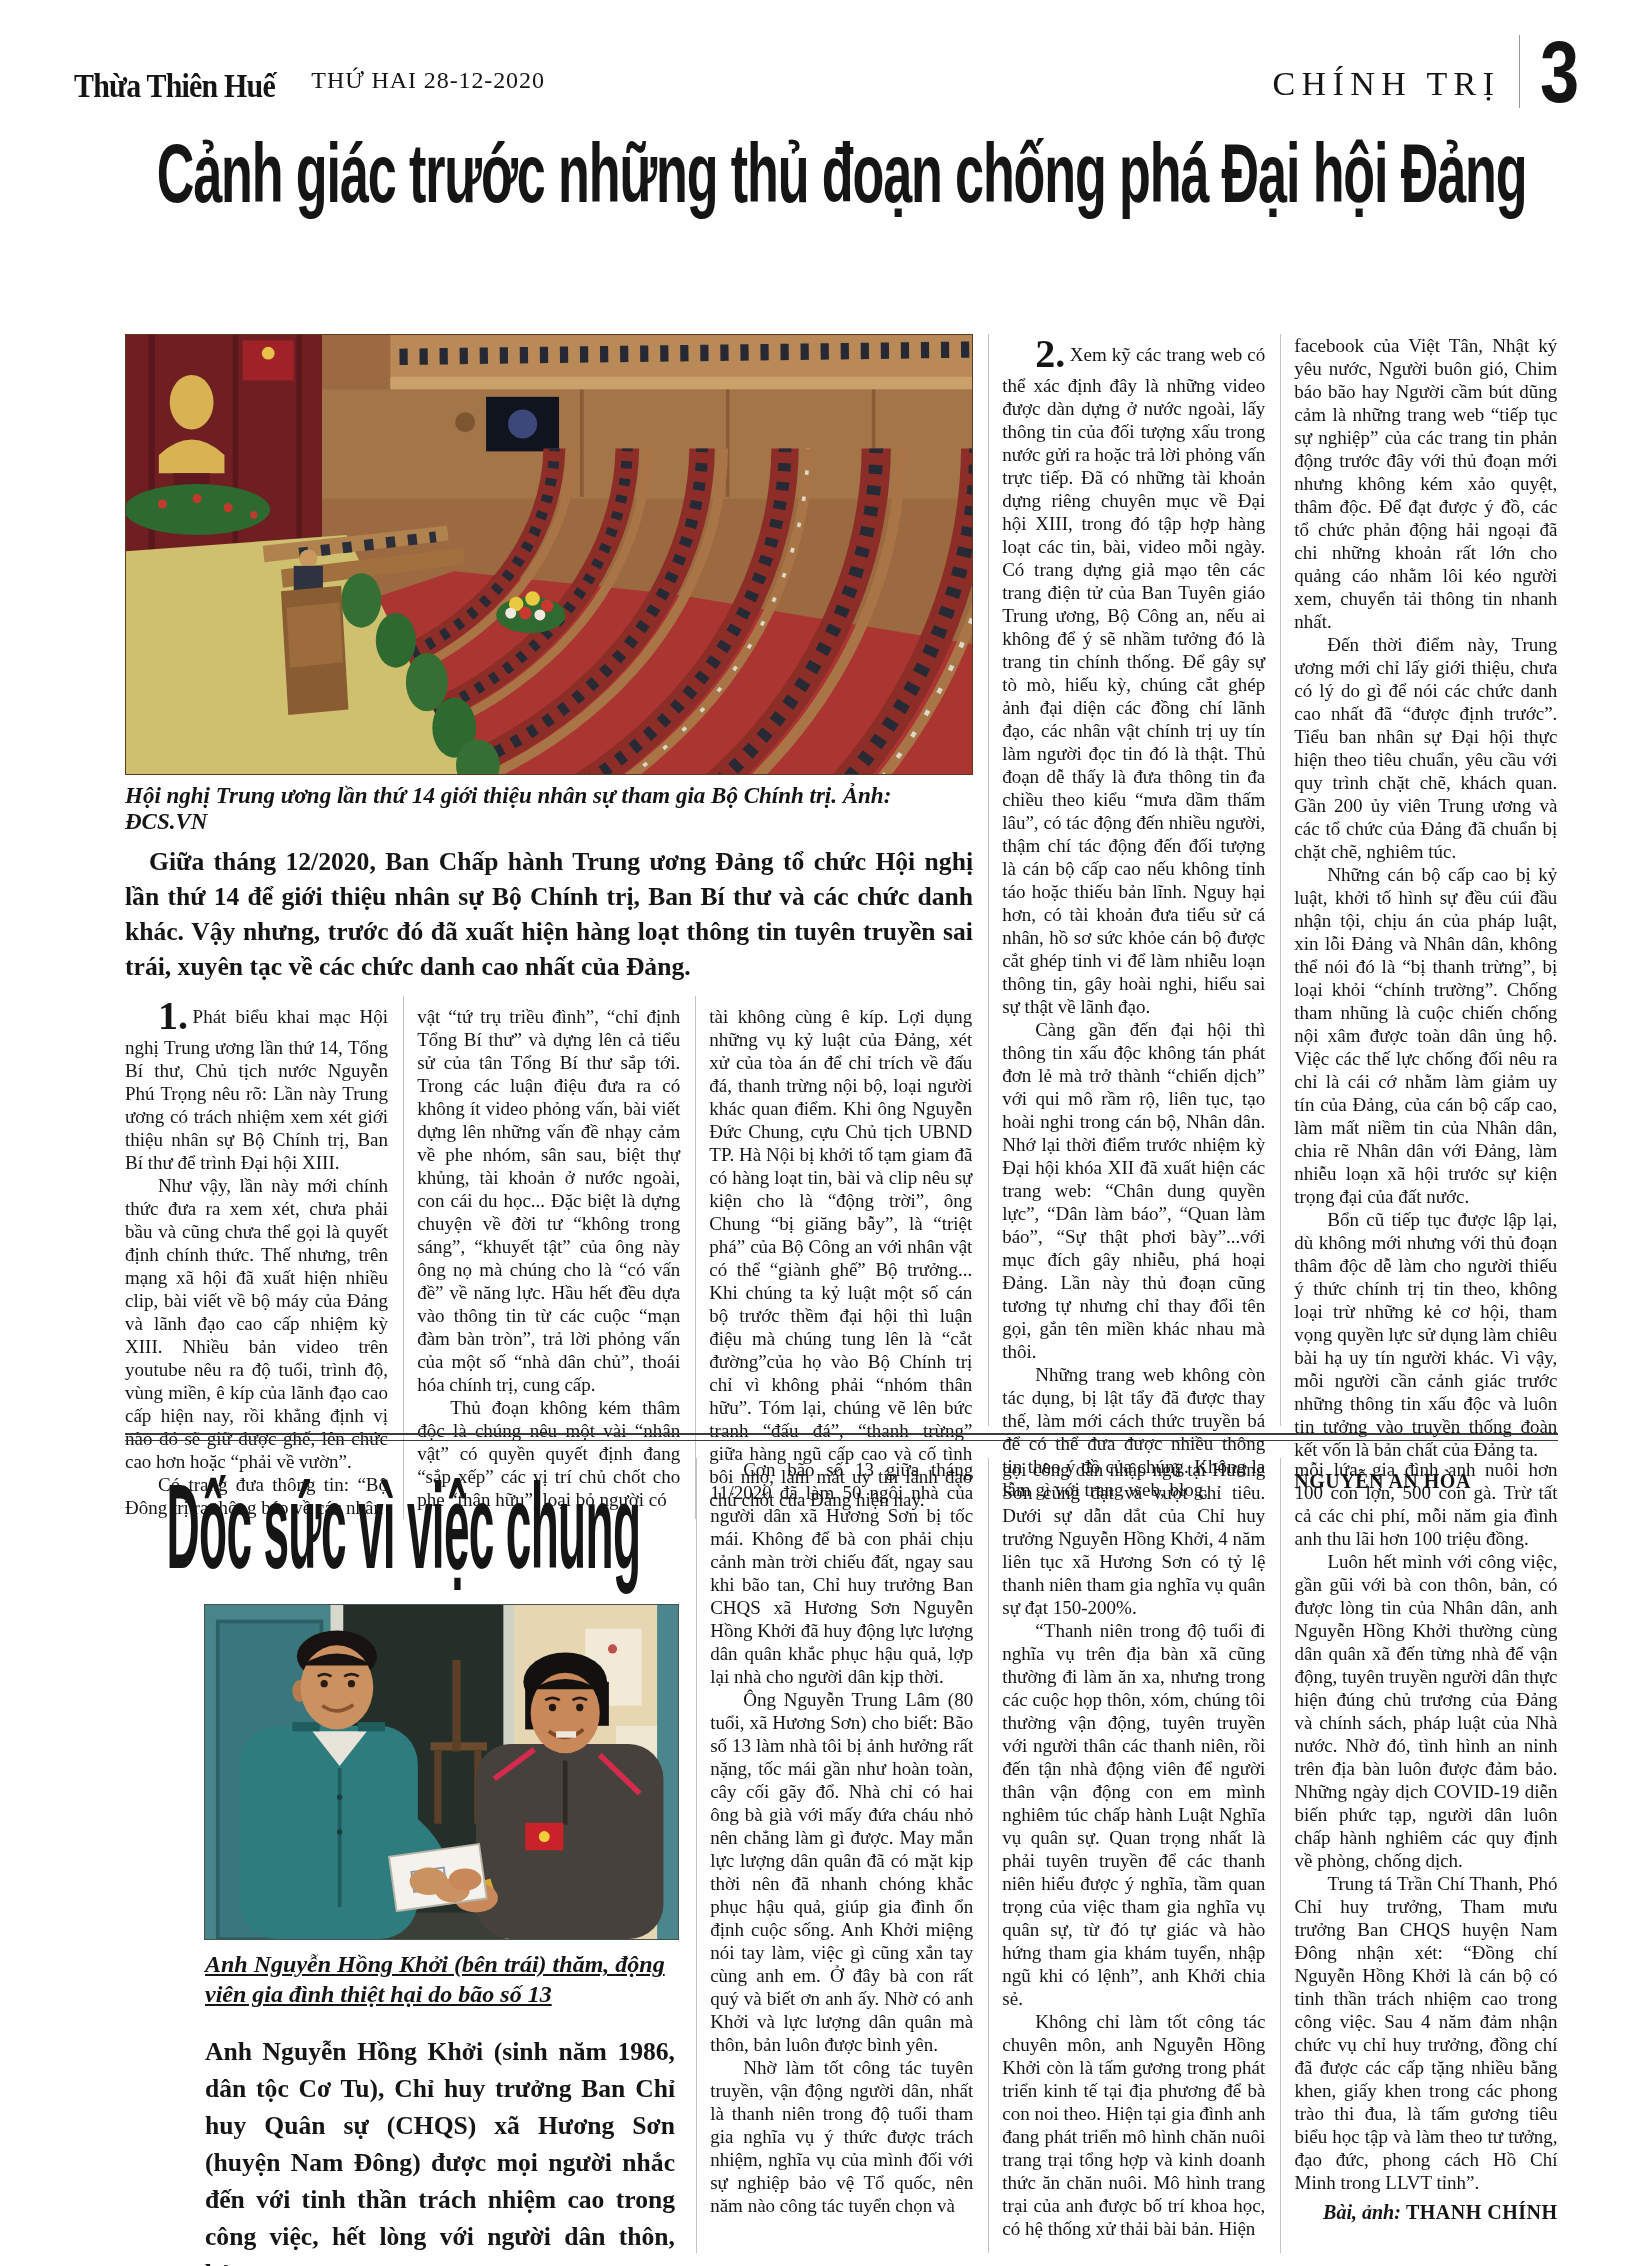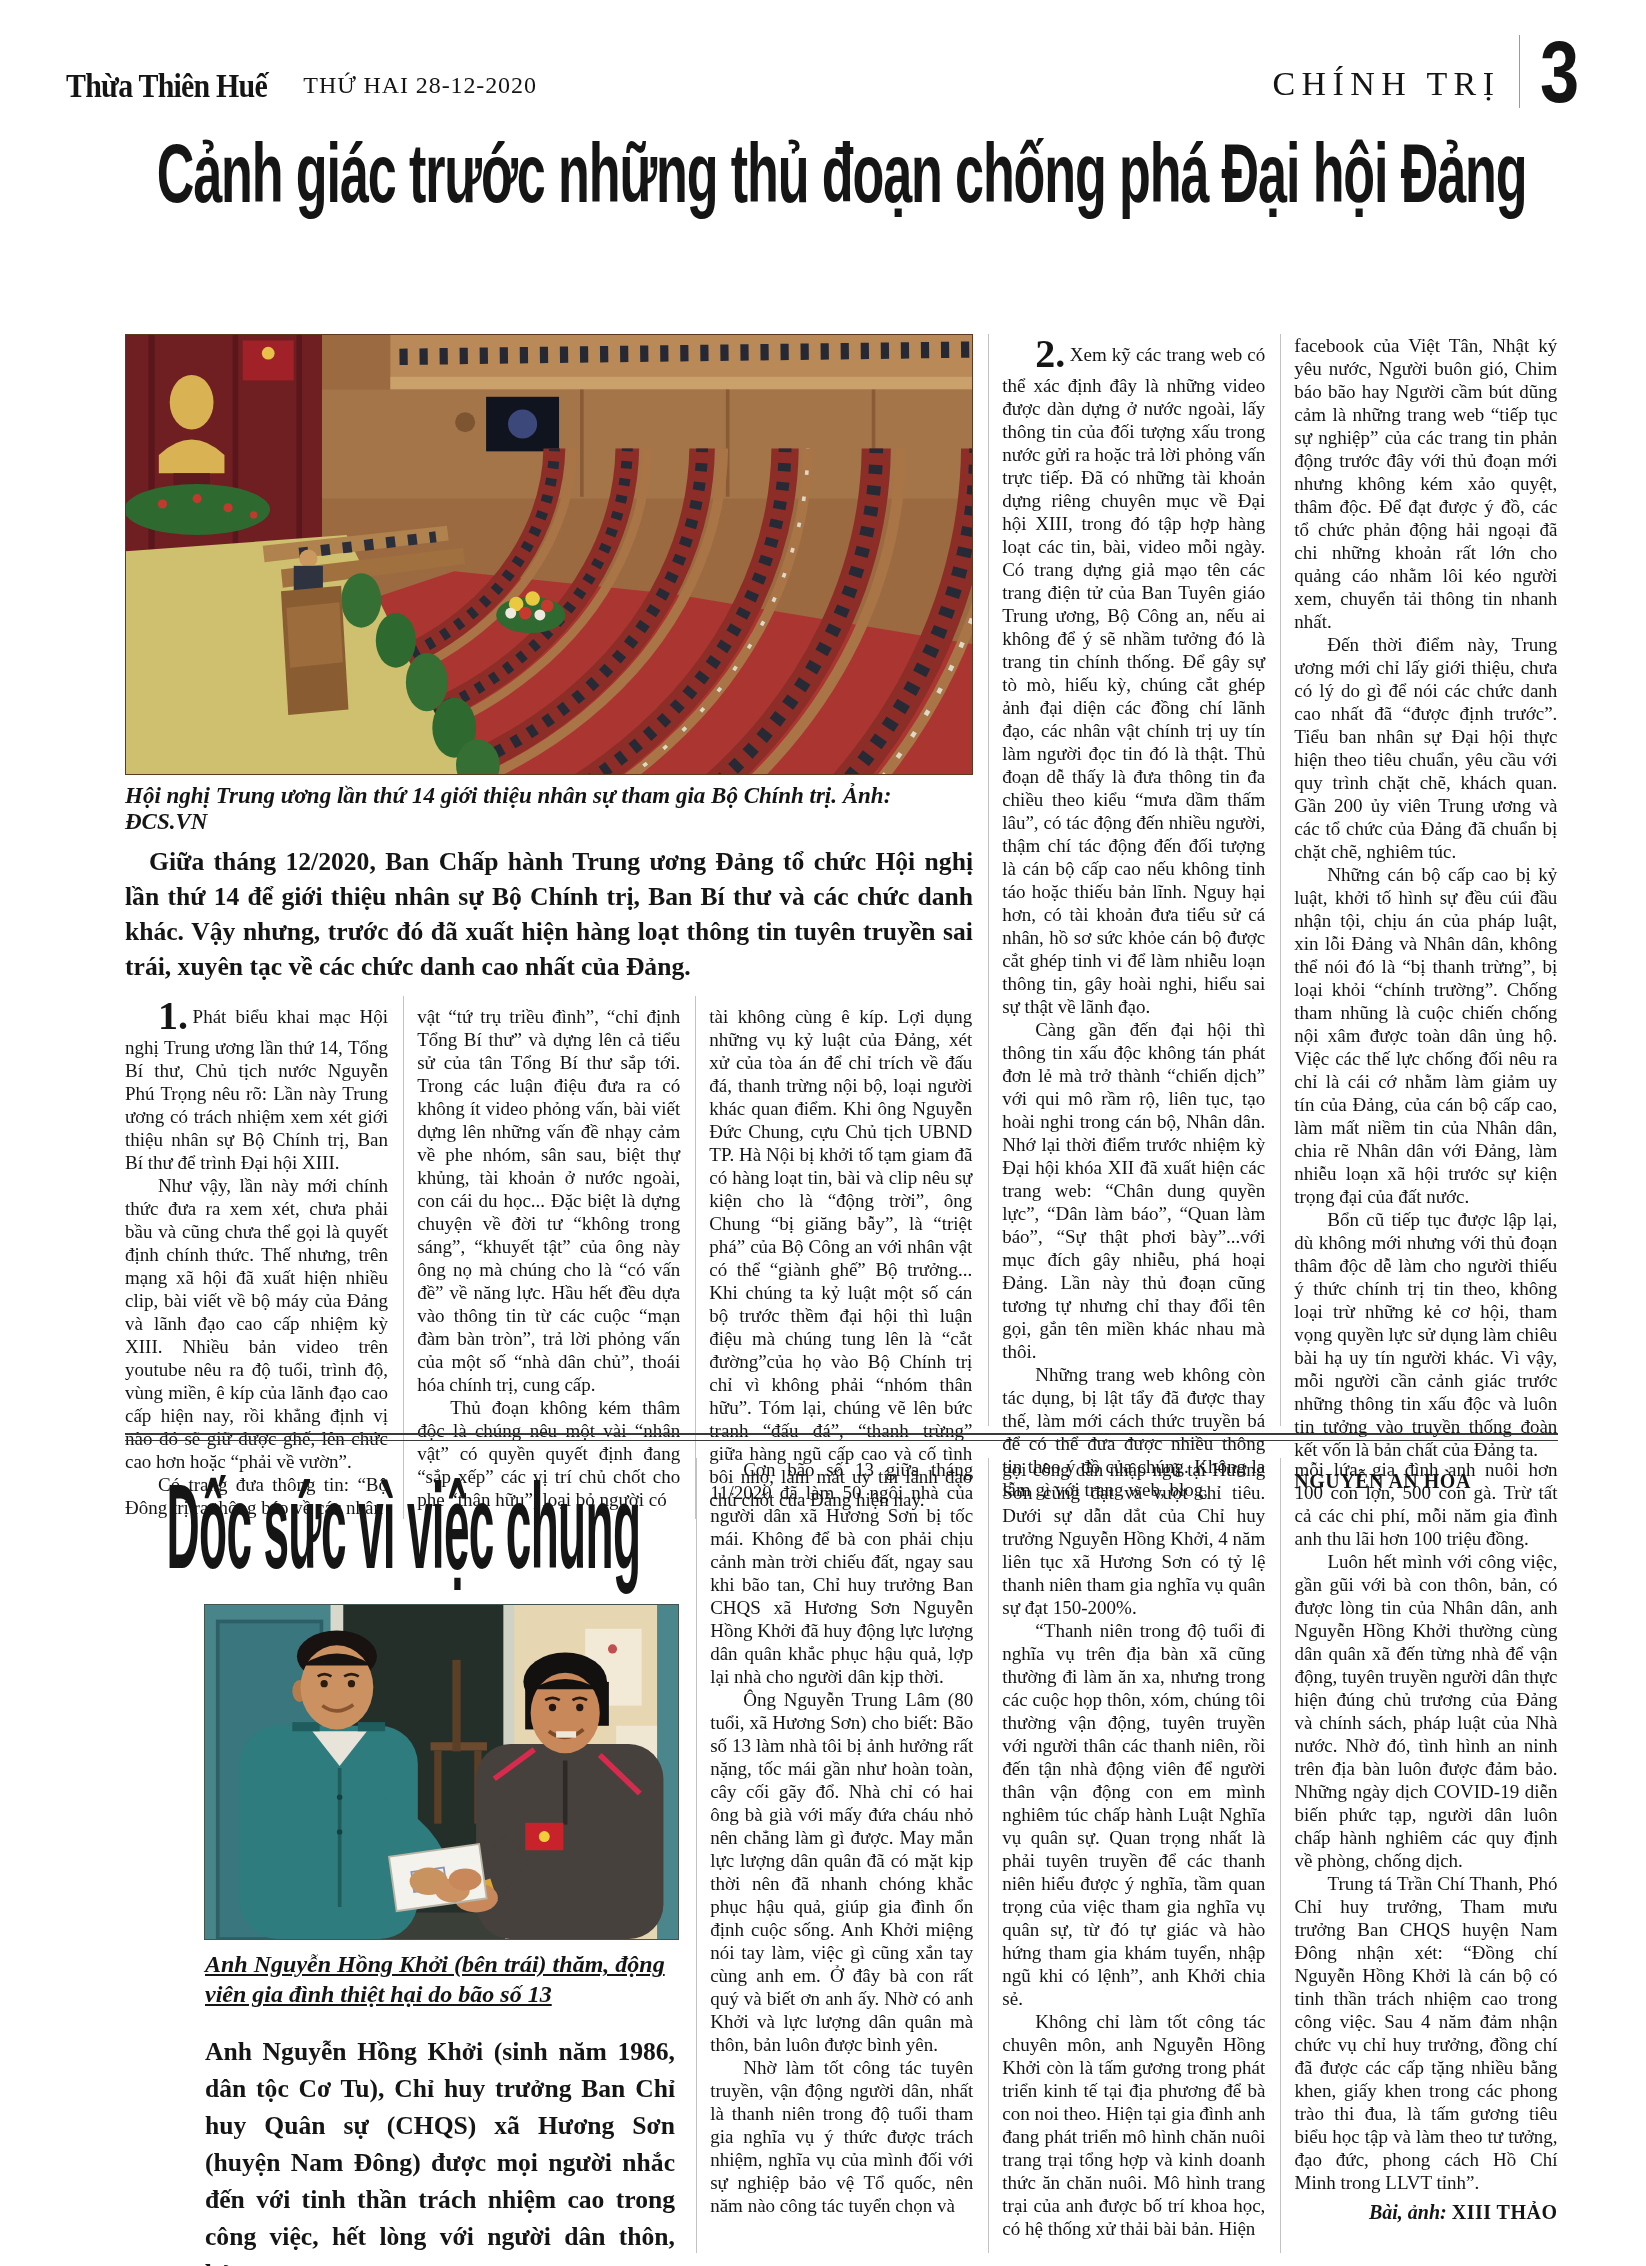--- a/index.html
+++ b/index.html
@@ -9,21 +9,21 @@
     width: 1647px;
     height: 2267px;
     background: #ffffff;
     font-family: "Liberation Serif", serif;
     color: #151515;
     overflow: hidden;
   }
 
   
   .masthead { position:absolute; top:33px; left:62px; width:1522px; height:77px; }
-  .m-left { position:absolute; left:4px; bottom:5.5px; display:flex; align-items:center; }
+  .m-left { position:absolute; left:12px; bottom:5.5px; display:flex; align-items:flex-start; }
   .brand { font-weight:bold; font-size:34px; letter-spacing:-0.9px; transform:scaleX(0.88); transform-origin:left bottom; white-space:nowrap; }
   .m-date { font-size:24px; margin-left:9.1px; letter-spacing:0.9px; white-space:nowrap; }
   .m-right { position:absolute; right:0; top:0; height:77px; display:flex; align-items:center; }
   .m-section { font-size:34px; letter-spacing:6.4px; align-self:flex-end; margin-bottom:7.3px; white-space:nowrap; }
   .m-bar { width:1.8px; height:73px; background:#9a9a9a; margin:0 14.6px 0 18.3px; }
   .m-page { font-family:"Liberation Sans", sans-serif; font-weight:bold; font-size:88px; line-height:77px; transform:scaleX(0.8); transform-origin:center; }
 
   
   .h1-wrap { position:absolute; top:108px; left:125px; width:1433px; height:137px; display:flex; justify-content:center; overflow:visible; }
   .h1 { font-family:"Liberation Sans", sans-serif; font-weight:bold; font-size:84px; line-height:130px; white-space:nowrap; letter-spacing:-1.8px; transform:scaleX(0.62); transform-origin:center top; }
@@ -309,19 +309,19 @@
       <p class="bp">Không chỉ làm tốt công tác chuyên môn, anh Nguyễn Hồng Khởi còn là tấm gương trong phát triển kinh tế tại địa phương để bà con noi theo. Hiện tại gia đình anh đang phát triển mô hình chăn nuôi trang trại tổng hợp và kinh doanh thức ăn chăn nuôi. Mô hình trang trại của anh được bố trí khoa học, có hệ thống xử thải bài bản. Hiện</p>
     </div>
 
     <div class="vr"></div>
     <div class="col">
       <p class="bp cont">mỗi lứa, gia đình anh nuôi hơn 100 con lợn, 500 con gà. Trừ tất cả các chi phí, mỗi năm gia đình anh thu lãi hơn 100 triệu đồng.</p>
       <p class="bp">Luôn hết mình với công việc, gần gũi với bà con thôn, bản, có được lòng tin của Nhân dân, anh Nguyễn Hồng Khởi thường cùng dân quân xã đến từng nhà để vận động, tuyên truyền người dân thực hiện đúng chủ trương của Đảng và chính sách, pháp luật của Nhà nước. Nhờ đó, tình hình an ninh trên địa bàn luôn được đảm bảo. Những ngày dịch COVID-19 diễn biến phức tạp, người dân luôn chấp hành nghiêm các quy định về phòng, chống dịch.</p>
       <p class="bp">Trung tá Trần Chí Thanh, Phó Chỉ huy trưởng, Tham mưu trưởng Ban CHQS huyện Nam Đông nhận xét: “Đồng chí Nguyễn Hồng Khởi là cán bộ có tinh thần trách nhiệm cao trong công việc. Sau 4 năm đảm nhận chức vụ chỉ huy trưởng, đồng chí đã được các cấp tặng nhiều bằng khen, giấy khen trong các phong trào thi đua, là tấm gương tiêu biểu học tập và làm theo tư tưởng, đạo đức, phong cách Hồ Chí Minh trong LLVT tỉnh”.</p>
       <div class="byline2">
         <span class="by2-label">Bài, ảnh:</span>
-        <span class="by2-name">XIII THẢO</span>
+        <span class="by2-name">THANH CHÍNH</span>
       </div>
     </div>
   </section>
 
 </div>
 
 
 </body></html>

